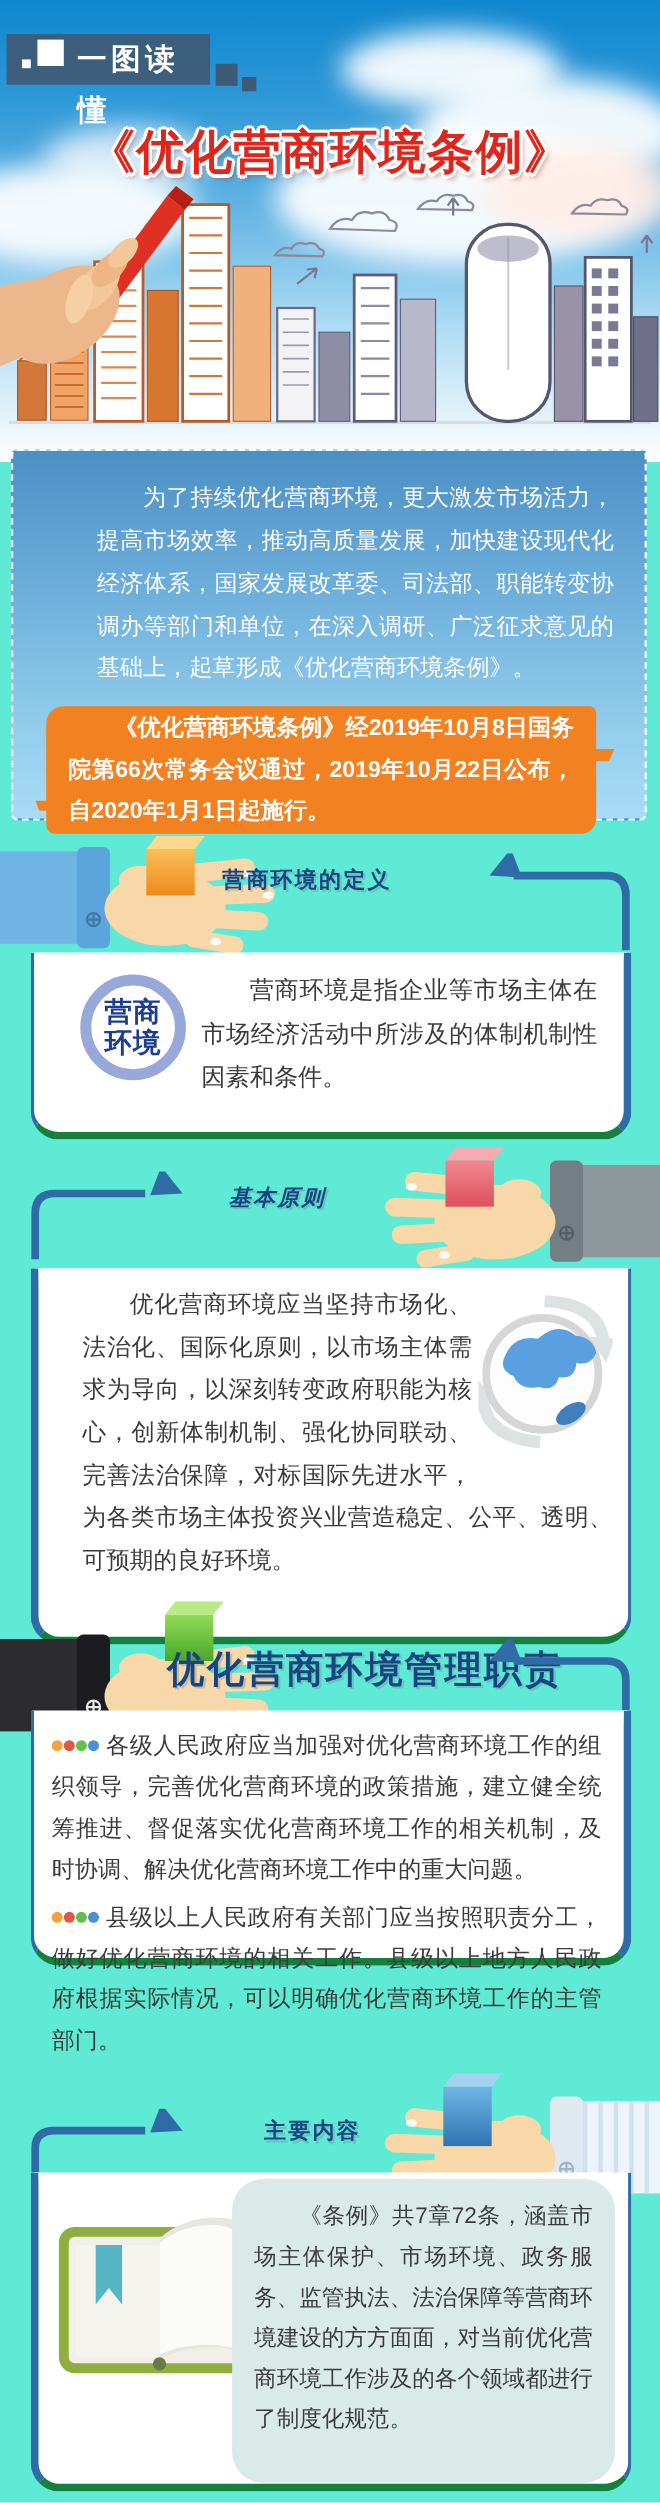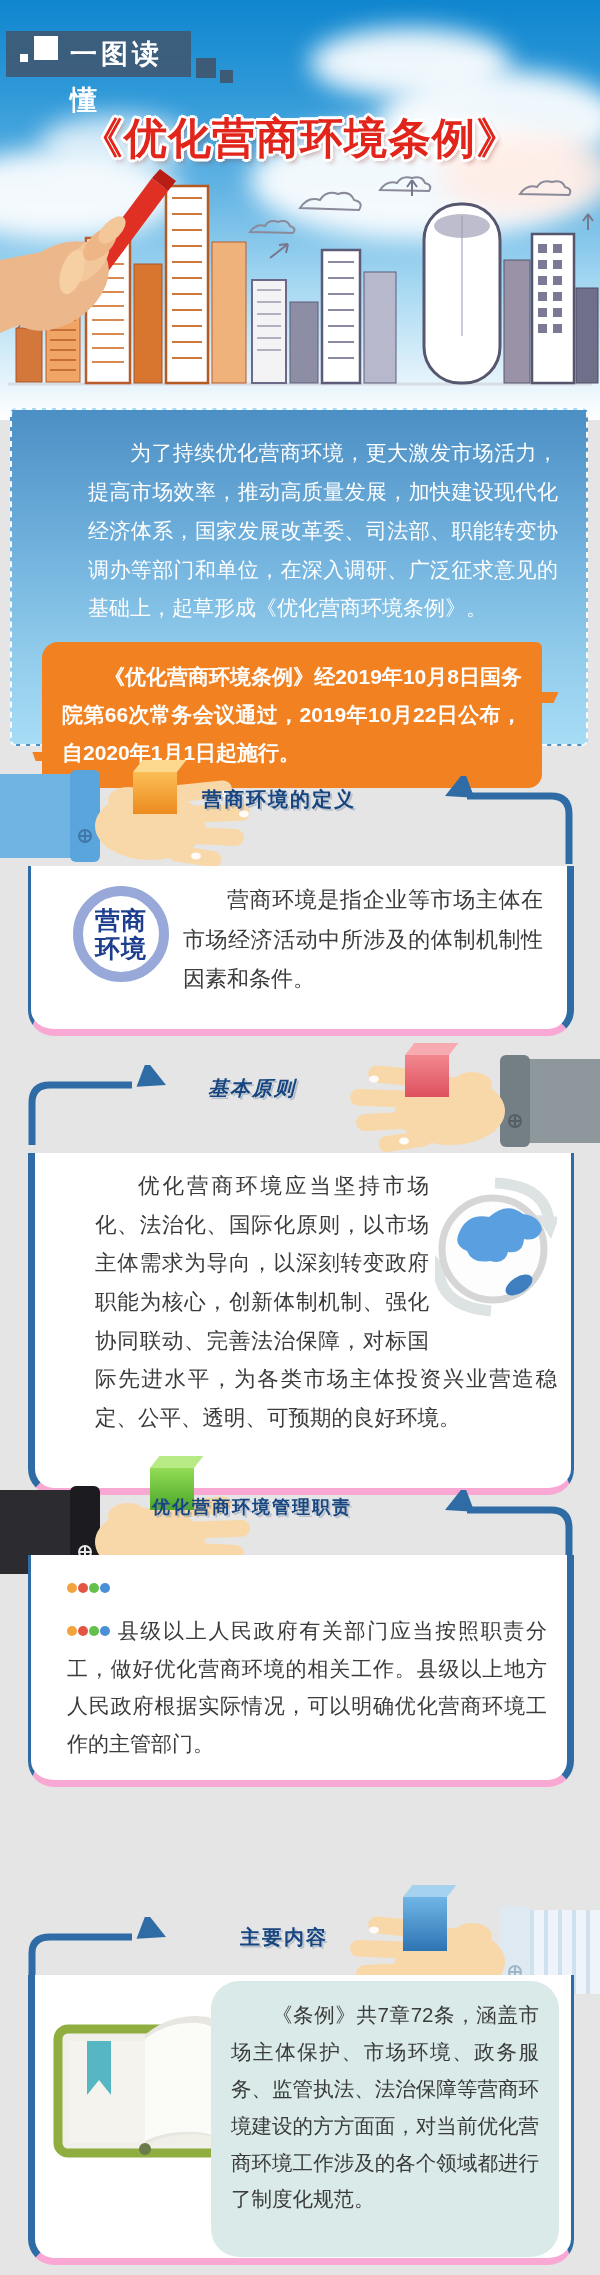--- a/index.html
+++ b/index.html
@@ -1,18 +1,18 @@
 <!DOCTYPE html>
 <html><head>
 <meta charset="utf-8">
 <style>
   * { margin:0; padding:0; box-sizing:border-box; }
   html,body { background:#ffffff; }
   body { font-family:"Liberation Sans","DejaVu Sans",sans-serif; }
-  .page { position:relative; width:600px; height:2275px; margin:0 auto; background:#e5e5e5; overflow:hidden; }
+  .page { position:relative; width:600px; height:2275px; margin:0 auto; background:#5eead4; overflow:hidden; }
 
   
   .sky { position:absolute; left:0; top:0; width:600px; height:420px;
     background:linear-gradient(180deg,#0f86cf 0%,#2f99d8 22%,#63b4e4 45%,#a6d8f2 68%,#ffffff 100%); }
   .cloud { position:absolute; border-radius:50%; filter:blur(12px); background:rgba(255,255,255,.92); }
   .cl1 { left:310px; top:28px;  width:200px; height:70px; }
   .cl2 { left:380px; top:70px;  width:240px; height:100px; }
   .cl3 { left:40px;  top:115px; width:150px; height:55px; opacity:.8; }
   .cl4 { left:250px; top:120px; width:340px; height:120px; }
   .cl5 { left:-60px; top:150px; width:240px; height:90px; }
@@ -33,35 +33,35 @@
       -3px 0 0 #fff,3px 0 0 #fff,0 -3px 0 #fff,0 3px 0 #fff,3px 4px 5px rgba(140,30,15,.4); }
 
   .buildings { position:absolute; left:0; top:168px; }
 
   
   .intro { position:absolute; left:10px; top:408px; width:578px; height:338px;
     background:linear-gradient(180deg,#4c8fc4 0%,#6fb0dc 40%,#93cdec 75%,#a7dcf5 100%);
     border:2px dashed rgba(255,255,255,.95); border-radius:6px; padding:24px 28px 0 28px; }
   .intro-p { color:#fff; font-size:21px; line-height:1.85; text-indent:2em; text-align:justify;margin-left:48px; }
   .hl { position:relative; margin:14px 16px 0 2px; background:#f28221; color:#fff;
-    font-size:21px; font-weight:bold; line-height:1.8; padding:16px 20px;
+    font-size:21px; font-weight:bold; line-height:1.8; padding:1px 20px;
     border-radius:16px 6px 14px 8px; text-indent:2em; text-align:justify; }
   .hl::before { content:""; position:absolute; right:-14px; top:34%; width:30px; height:11px;
     background:#f28221; transform:skewX(-25deg); }
   .hl::after { content:""; position:absolute; left:-8px; bottom:18%; width:22px; height:9px;
     background:#f28221; transform:skewX(20deg); }
 
   
   .sec { position:absolute; left:0; width:600px; }
   .sec-title { position:absolute; font-size:20px; font-weight:bold; color:#17457f;
     letter-spacing:2px; text-shadow:2px 2px 0 rgba(120,140,170,.4); white-space:nowrap; }
   .arrow { position:absolute; }
   .cbox { position:absolute; left:28px; width:546px;
-    border-left:3px solid #2f6ca6; border-right:7px solid #2f6ca6; border-bottom:7px solid #f9a8d4;
-    border-radius:0 0 26px 26px; background:#fff;padding-left:20px; }
+    border-left:3px solid #2f6ca6; border-right:7px solid #2f6ca6; border-bottom:7px solid #15803d;
+    border-radius:0 0 26px 26px; background:#fff; }
   .cbox.mirror { border-left-width:7px; border-right-width:3px; }
   .body-text { font-size:22px; line-height:1.8; color:#3b3b3b; text-indent:2em; text-align:justify; }
 
   .armwrap { position:absolute; }
   .flip { transform:scaleX(-1); }
 
   .cube { position:absolute; width:44px; height:54px; }
   .cube .front { position:absolute; left:0; top:12px; width:44px; height:42px; }
   .cube .top { position:absolute; left:0; top:0; width:44px; height:12px;
     transform:skewX(-38deg); transform-origin:0 100%; }
@@ -298,29 +298,29 @@
           <ellipse cx="128" cy="36" rx="20" ry="13"></ellipse>
         </g>
         <ellipse cx="226" cy="30" rx="5" ry="3.5" fill="#fff" opacity=".9"></ellipse>
         <ellipse cx="196" cy="92" rx="5" ry="3.5" fill="#fff" opacity=".9"></ellipse>
       </svg>
     </div>
     <div class="cube cube-green" style="left:150px;top:16px;">
       <div class="top"></div>
         <div class="front"></div>
     </div>
-    <div class="sec-title" style="left:152px;top:55px;font-size:18px;">优化营商环境管理职责</div>
+    <div class="sec-title" style="left:152px;top:55px;font-size:34px;">优化营商环境管理职责</div>
     <svg class="arrow" style="left:441px;top:50px;" width="140" height="65" viewBox="0 0 140 65">
       <path d="M26 20 H110 Q128 20 128 38 V65" stroke="#2f6ca6" stroke-width="7" fill="none"></path>
       <polygon points="4,20 32,6 30,34" fill="#2f6ca6" transform="rotate(-25 4 20)"></polygon>
     </svg>
     <div class="cbox" style="top:115px;height:232px;">
       <div class="bullets">
         <div class="bullet">
-          <span class="dots"><i class="d1"></i><i class="d2"></i><i class="d3"></i><i class="d4"></i></span>
+          <span class="dots"><i class="d1"></i><i class="d2"></i><i class="d3"></i><i class="d4"></i></span><span>各级人民政府应当加强对优化营商环境工作的组织领导，完善优化营商环境的政策措施，建立健全统筹推进、督促落实优化营商环境工作的相关机制，及时协调、解决优化营商环境工作中的重大问题。</span>
         </div>
         <div class="bullet">
           <span class="dots"><i class="d1"></i><i class="d2"></i><i class="d3"></i><i class="d4"></i></span><span>县级以上人民政府有关部门应当按照职责分工，做好优化营商环境的相关工作。县级以上地方人民政府根据实际情况，可以明确优化营商环境工作的主管部门。</span>
         </div>
       </div>
     </div>
   </div>
 
   <div class="sec" style="top:1790px;height:485px;">
     <svg class="arrow" style="left:20px;top:127px;" width="150" height="58" viewBox="0 0 150 58">

